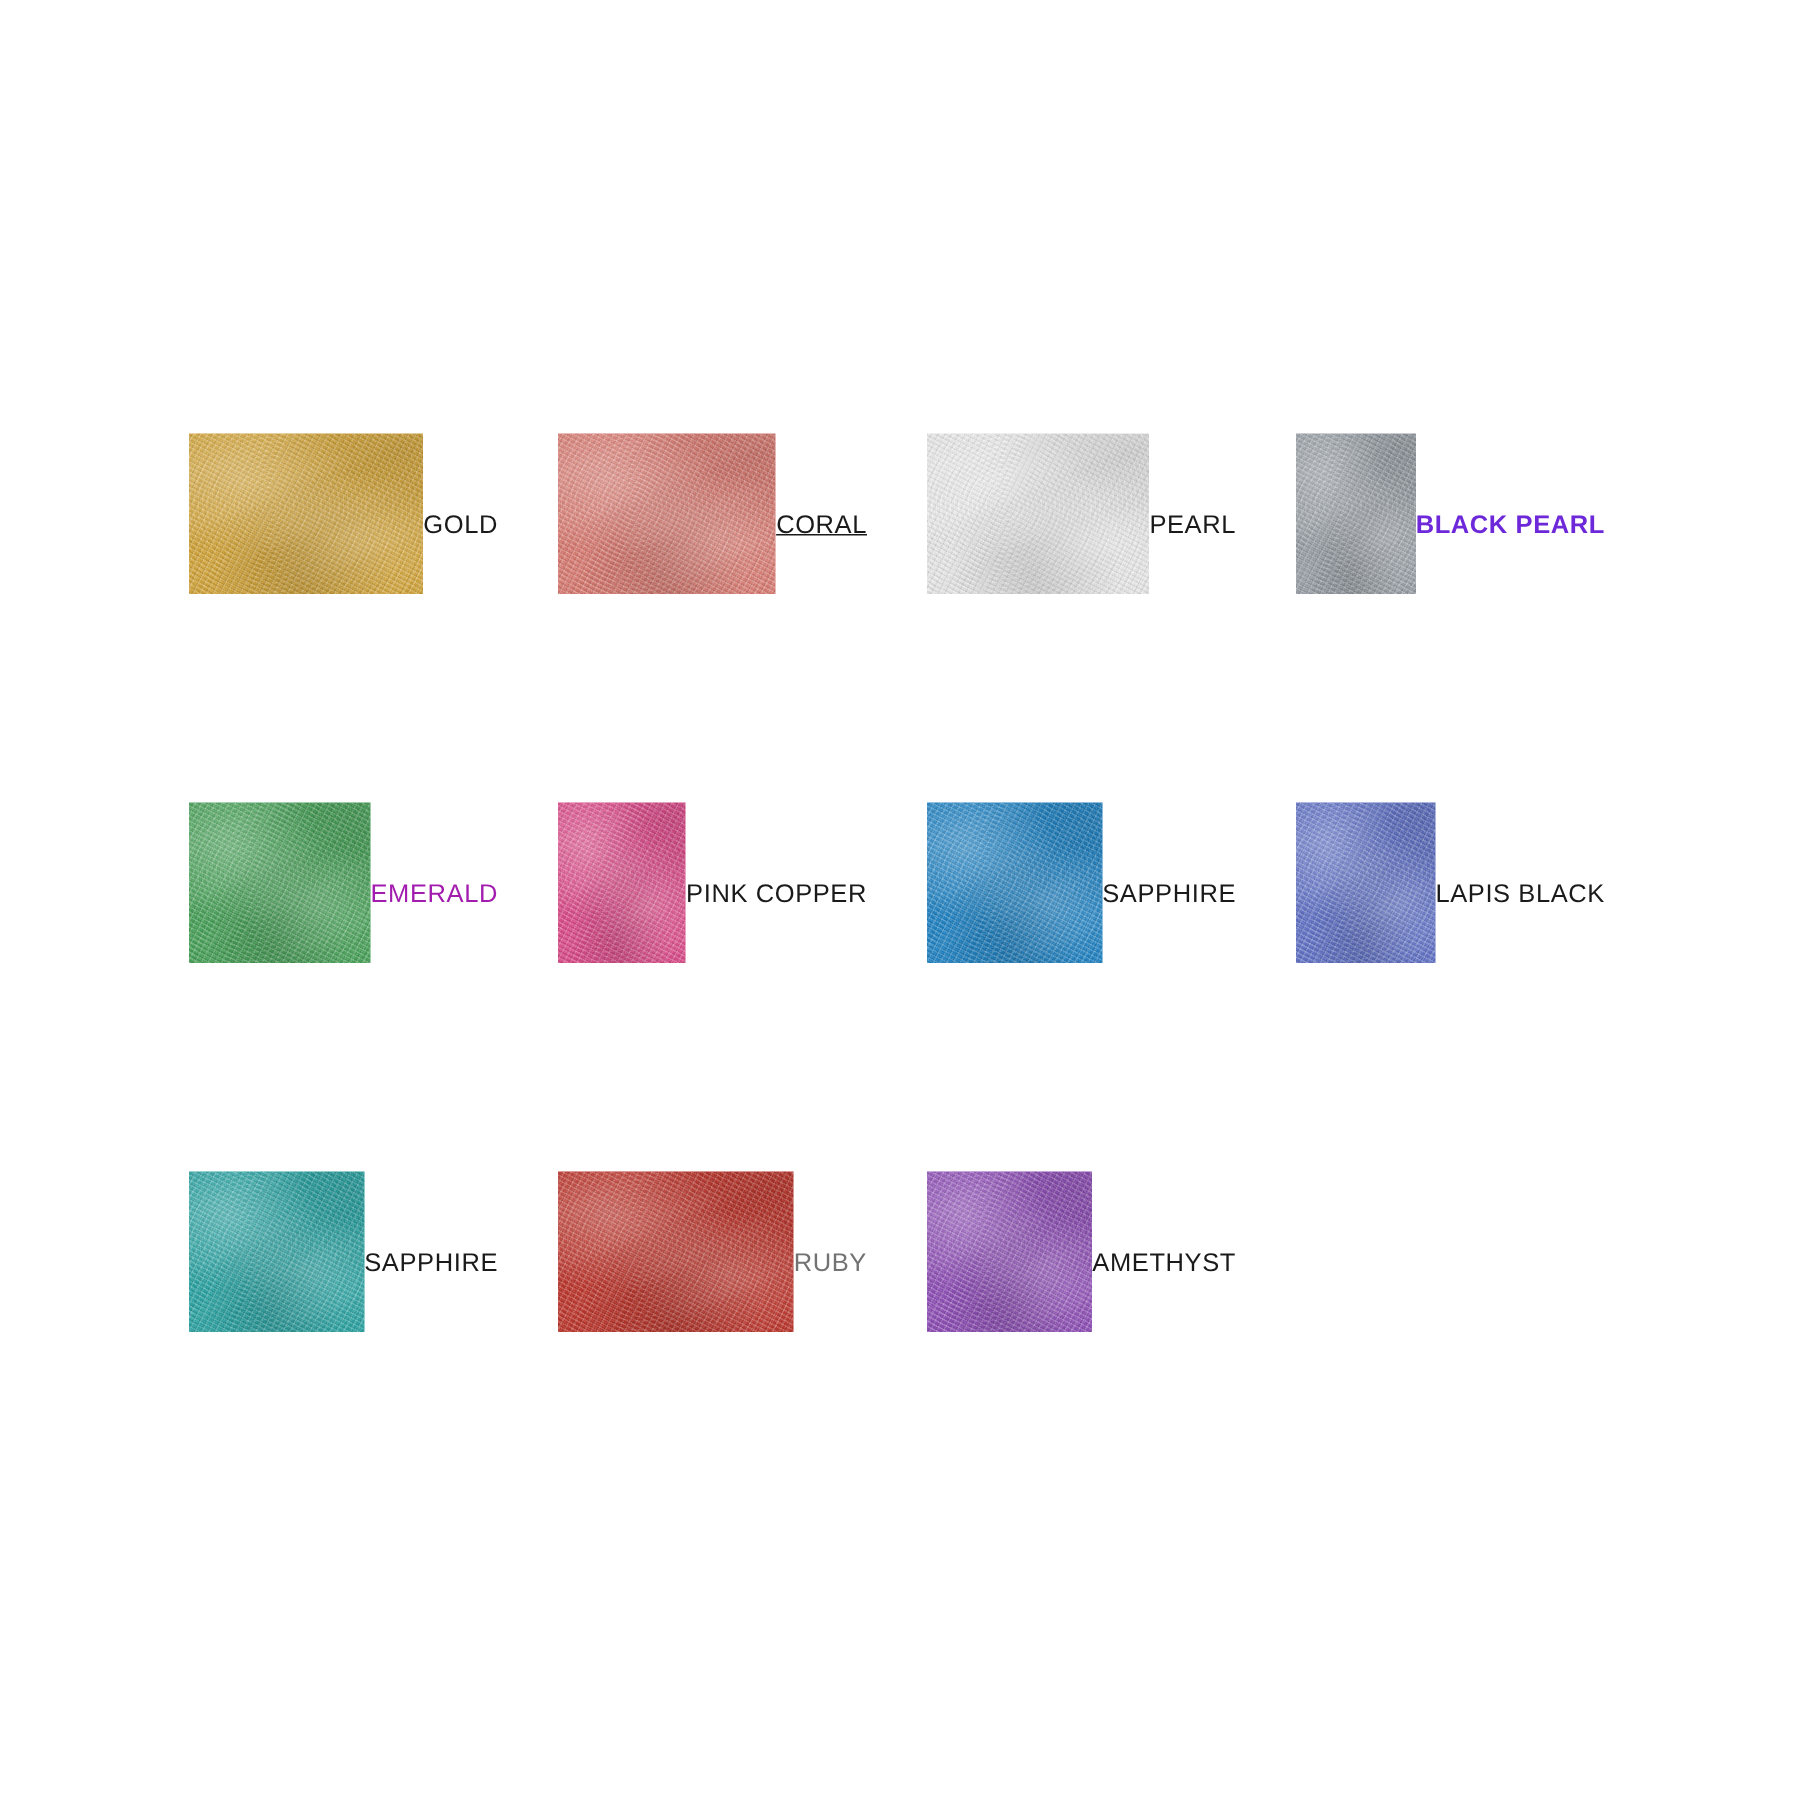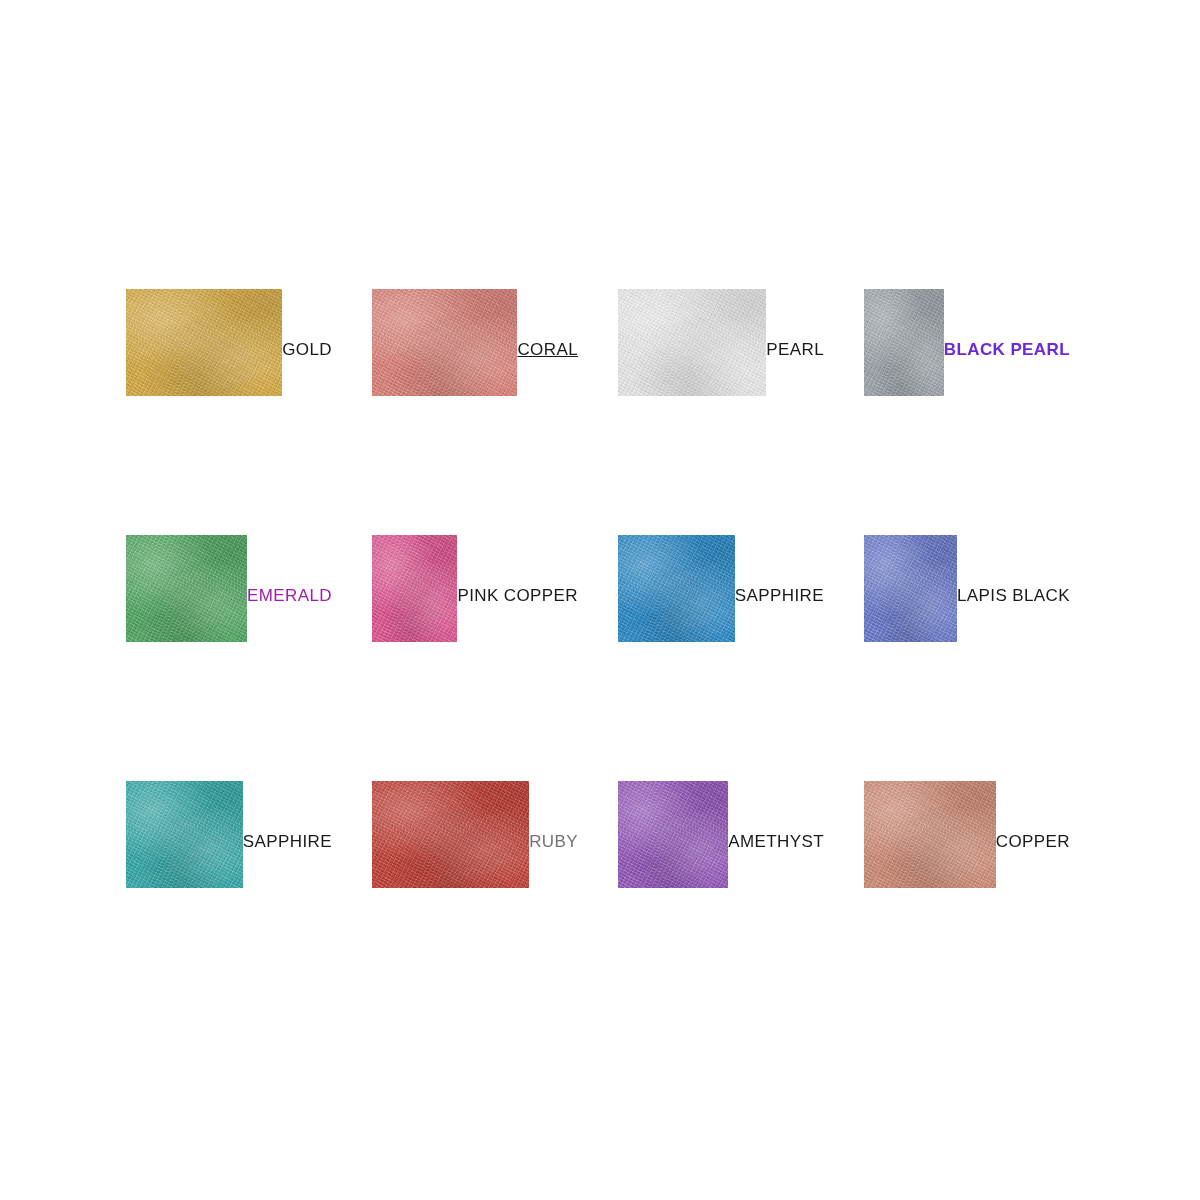--- a/index.html
+++ b/index.html
@@ -224,24 +224,15 @@
     <div class="swatch-cell">
       <div class="swatch-chip" style="background-color: rgb(145, 83, 184);">
         <span class="tex-a"></span>
         <span class="tex-b"></span>
         <span class="tex-c"></span>
         <span class="tex-d"></span>
       </div>
       <div class="swatch-label" style="color: rgb(26, 26, 26);">AMETHYST</div>
     </div>
 
-    <div class="swatch-cell">
-      <div class="swatch-chip" style="background-color: rgb(204, 136, 113);">
-        <span class="tex-a"></span>
-        <span class="tex-b"></span>
-        <span class="tex-c"></span>
-        <span class="tex-d"></span>
-      </div>
-      <div class="swatch-label" style="color: rgb(26, 26, 26);">COPPER</div>
-    </div>
 
   </div>
 </div>
 
 </body></html>

